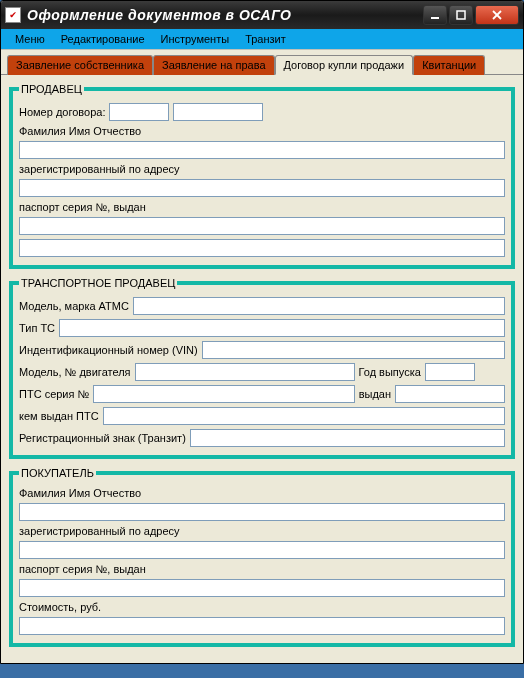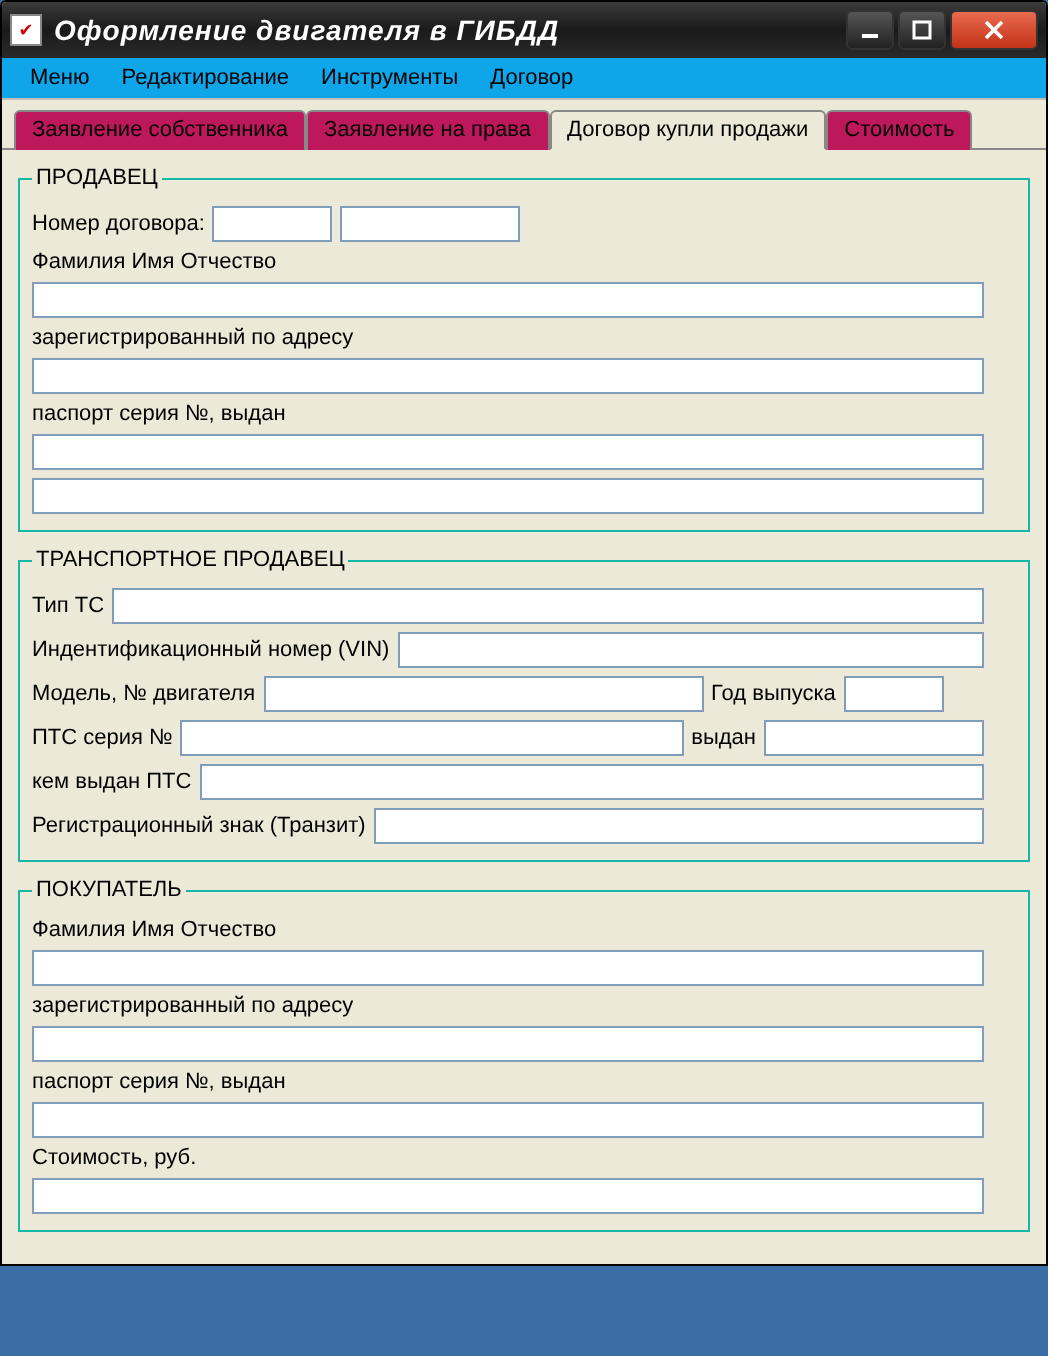--- a/index.html
+++ b/index.html
@@ -70,39 +70,39 @@
   .tabs {
     display: flex;
     padding: 4px 6px 0 6px;
     border-bottom: 1px solid #888;
     background: #ece9d8;
   }
   .tab {
     padding: 3px 8px;
     border: 1px solid #888;
     border-bottom: none;
-    background: #be185d;
+    background: #c2410c;
     margin-right: 0px;
     position: relative;
     top: 1px;
     border-radius: 3px 3px 0 0;
     font-size: 11px;
   }
   .tab.active {
     background: #ece9d8;
     border-bottom: 1px solid #ece9d8;
     z-index: 2;
   }
   .content {
     padding: 4px 8px 8px 8px;
   }
   fieldset {
-    border: 1px solid #14b8a6;
+    border: 4px solid #14b8a6;
     margin: 4px 0 8px 0;
-    padding: 4px 22px 8px 6px;
+    padding: 4px 6px 8px 6px;
   }
   legend {
     font-size: 11px;
     padding: 0 2px;
   }
   .row {
     display: flex;
     align-items: center;
     margin-top: 4px;
     gap: 4px;
@@ -120,21 +120,21 @@
     min-width: 10px;
   }
   .fw { width: 100%; }
 </style>
 </head>
 <body>
 
 <div class="window">
   <div class="titlebar">
     <div class="app-icon">✔</div>
-    <div class="title">Оформление двигателя в ГИБДД</div>
+    <div class="title">Оформление документов в ОСАГО</div>
     <div class="win-btn">
       <svg viewBox="0 0 10 10">
           <rect x="1" y="7" width="8" height="2" fill="#fff"></rect>
         </svg>
     </div>
     <div class="win-btn">
       <svg viewBox="0 0 10 10">
           <rect x="1" y="1" width="8" height="8" fill="none" stroke="#fff" stroke-width="1.5"></rect>
         </svg>
     </div>
@@ -143,28 +143,28 @@
           <line x1="1" y1="1" x2="9" y2="9" stroke="#fff" stroke-width="1.8"></line>
           <line x1="9" y1="1" x2="1" y2="9" stroke="#fff" stroke-width="1.8"></line>
         </svg>
     </div>
   </div>
 
   <div class="menubar">
     <div class="menu-item">Меню</div>
     <div class="menu-item">Редактирование</div>
     <div class="menu-item">Инструменты</div>
-    <div class="menu-item">Договор</div>
+    <div class="menu-item">Транзит</div>
   </div>
 
   <div class="tabs">
     <div class="tab">Заявление собственника</div>
     <div class="tab">Заявление  на права</div>
     <div class="tab active">Договор купли продажи</div>
-    <div class="tab">Стоимость</div>
+    <div class="tab">Квитанции</div>
   </div>
 
   <div class="content">
 
     <fieldset>
       <legend>ПРОДАВЕЦ</legend>
       <div class="row">
         <span class="lbl">Номер договора:</span>
         <input class="txt" style="flex: 0 0 60px;" value="">
         <input class="txt" style="flex: 0 0 90px;" value="">
@@ -187,20 +187,24 @@
       <div class="row">
           <input class="txt fw" value="" style="">
         </div>
       <div class="row">
           <input class="txt fw" value="" style="">
         </div>
     </fieldset>
 
     <fieldset>
       <legend>ТРАНСПОРТНОЕ ПРОДАВЕЦ</legend>
+      <div class="row">
+        <span class="lbl">Модель, марка АТМС</span>
+        <input class="txt" value="" style="">
+      </div>
       <div class="row">
         <span class="lbl">Тип ТС</span>
         <input class="txt" value="" style="">
       </div>
       <div class="row">
         <span class="lbl">Индентификационный номер (VIN)</span>
         <input class="txt" value="" style="">
       </div>
       <div class="row">
         <span class="lbl">Модель, № двигателя</span>

